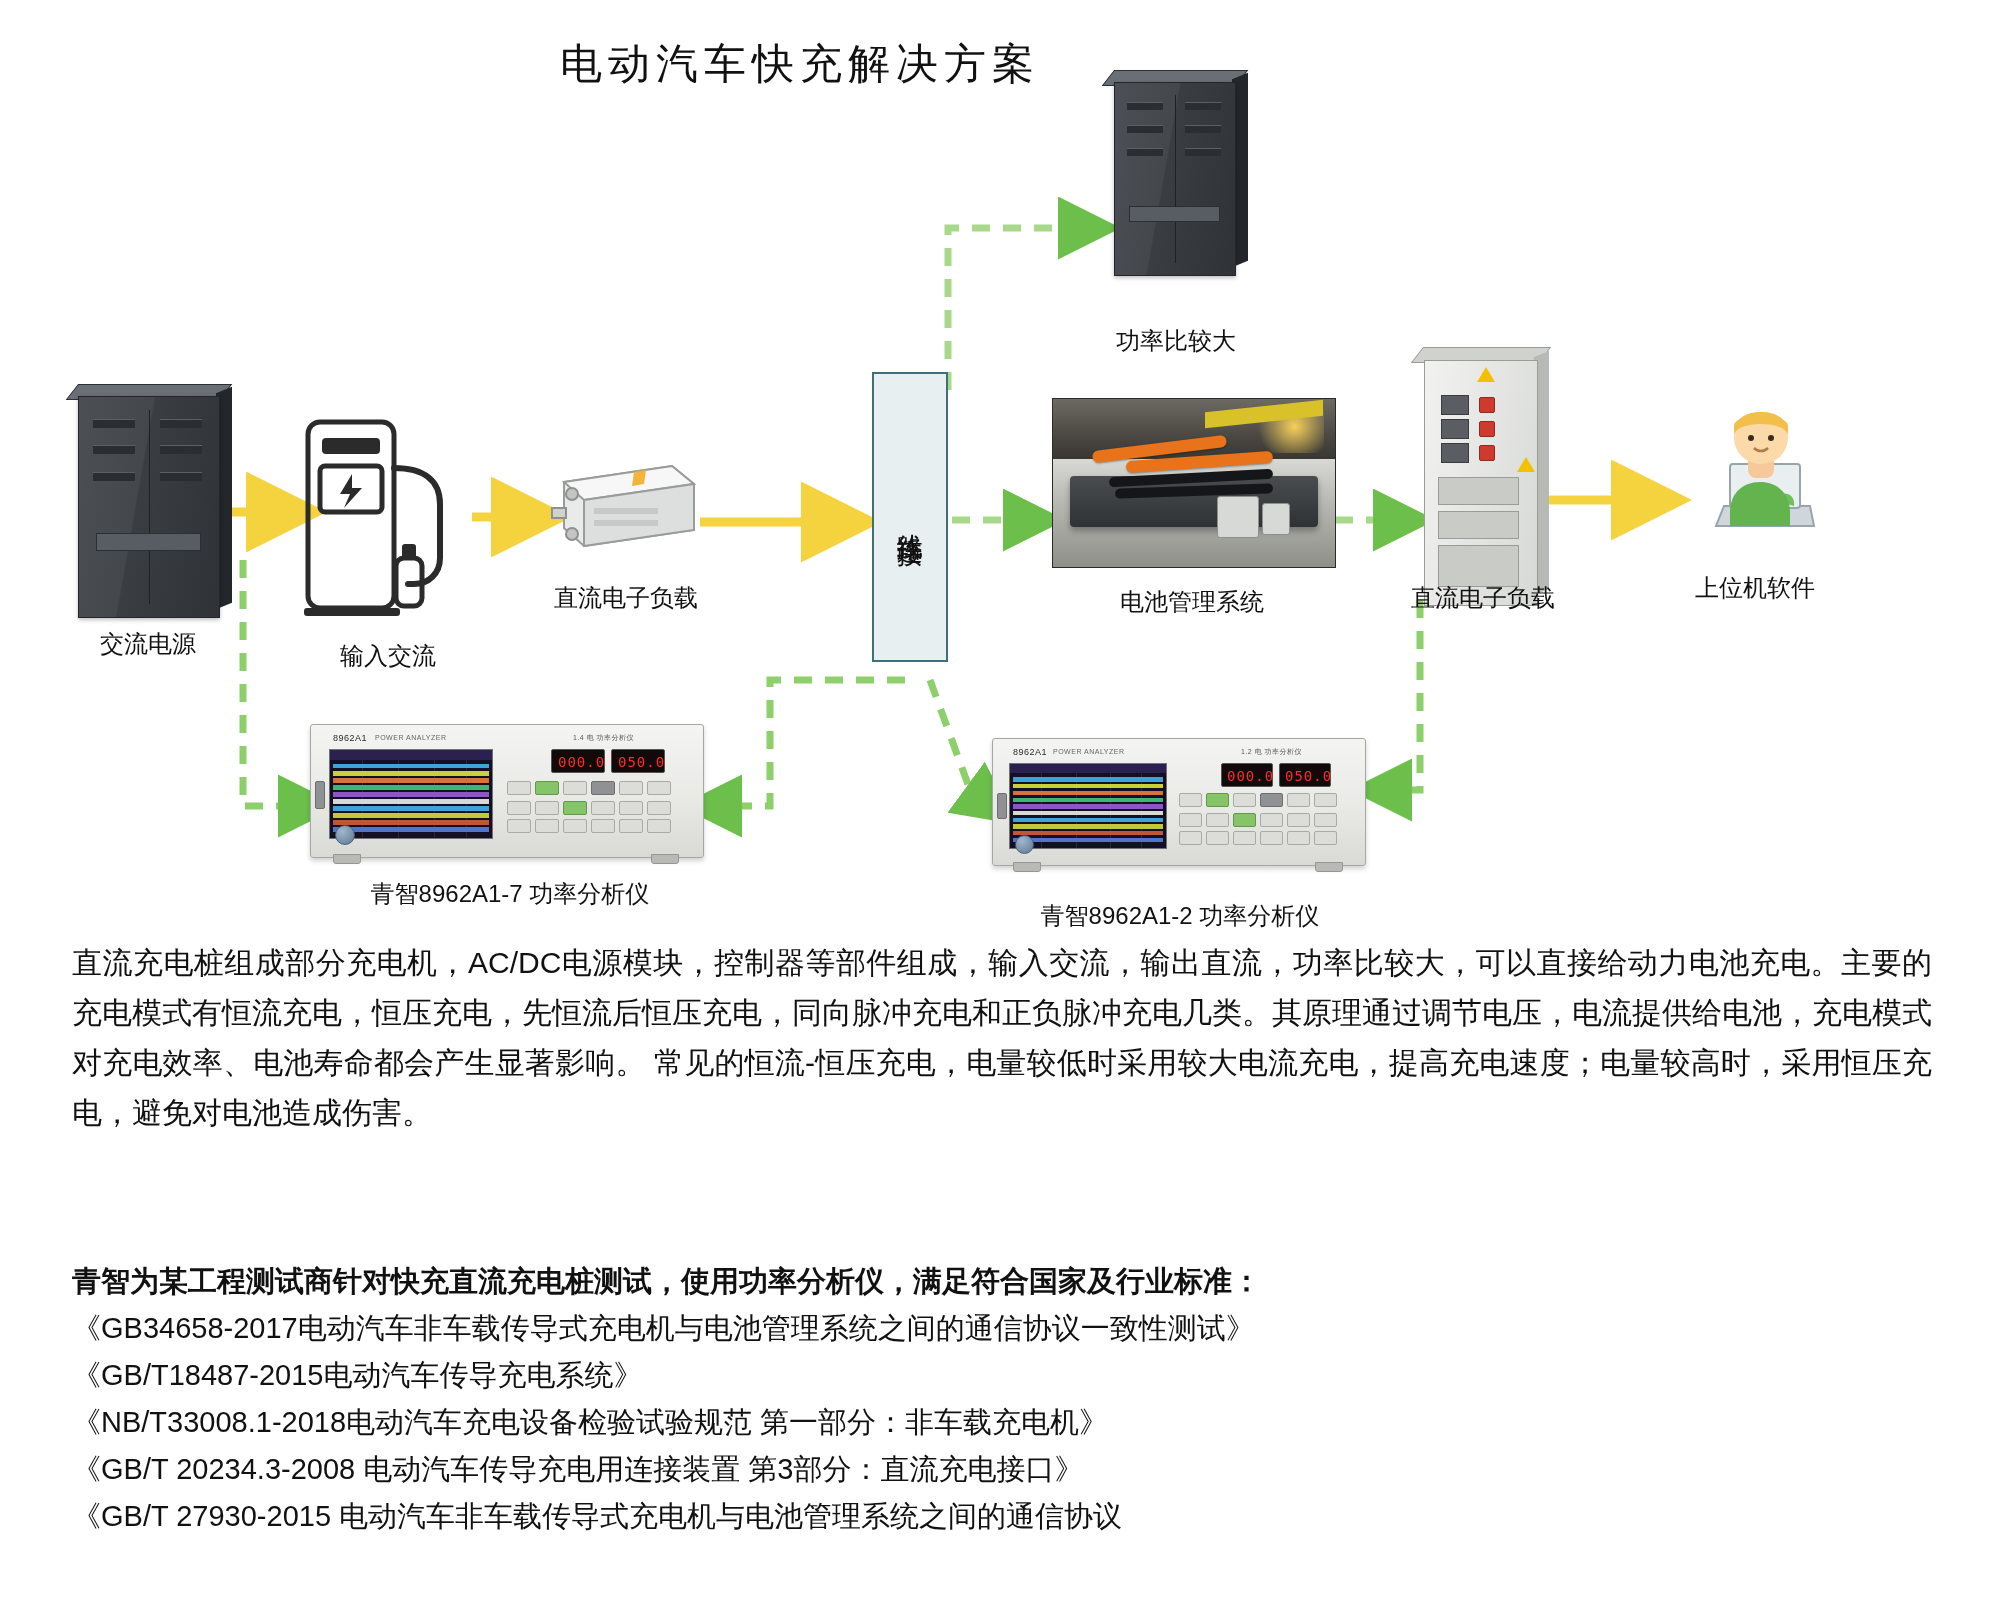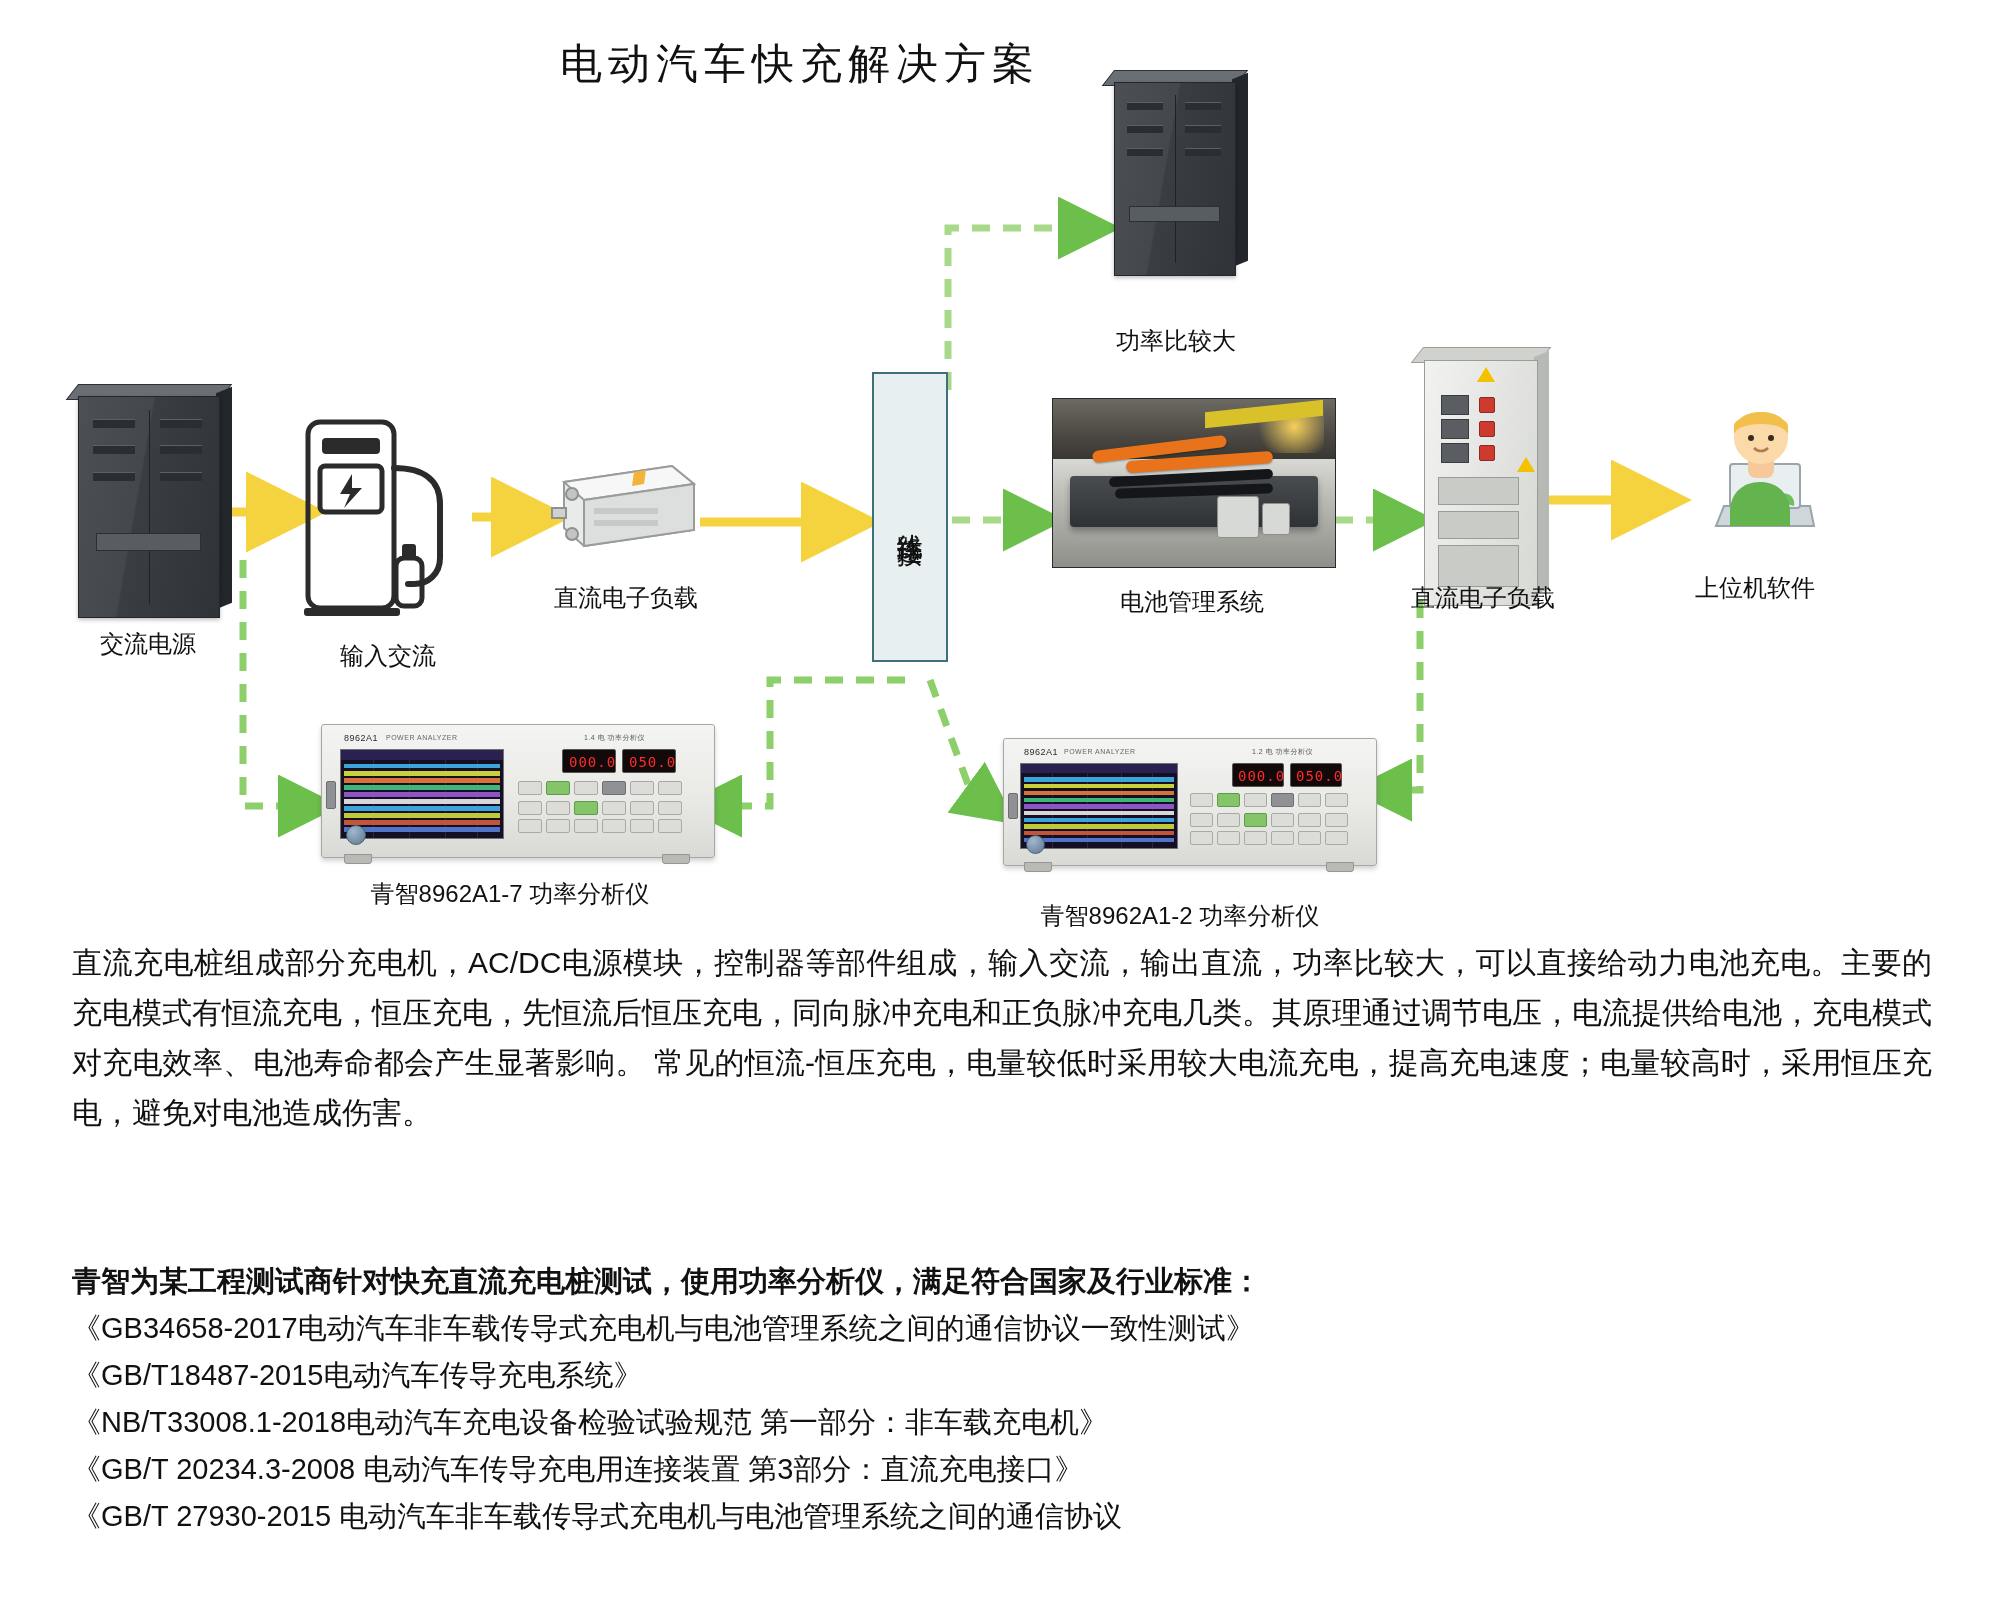--- a/index.html
+++ b/index.html
@@ -218,21 +218,20 @@
   .operator svg { display: block; }
 
   
   .analyzer { position: absolute; }
   .an-body {
     position: absolute; left:0; top:0; width:100%; height:100%;
     background: linear-gradient(180deg,#f4f4f2 0%, #e9e9e6 55%, #d9dad6 100%);
     border: 1px solid #a6a7a3;
     border-radius: 3px;
     box-shadow: 0 3px 5px rgba(0,0,0,0.18);
-    margin-left: 11px;
   }
   .an-brand {
     position: absolute;
     font-size: 9px;
     color: #2a2a2a;
     letter-spacing: 0.5px;
     white-space: nowrap;
   }
   .an-screen {
     position: absolute;

